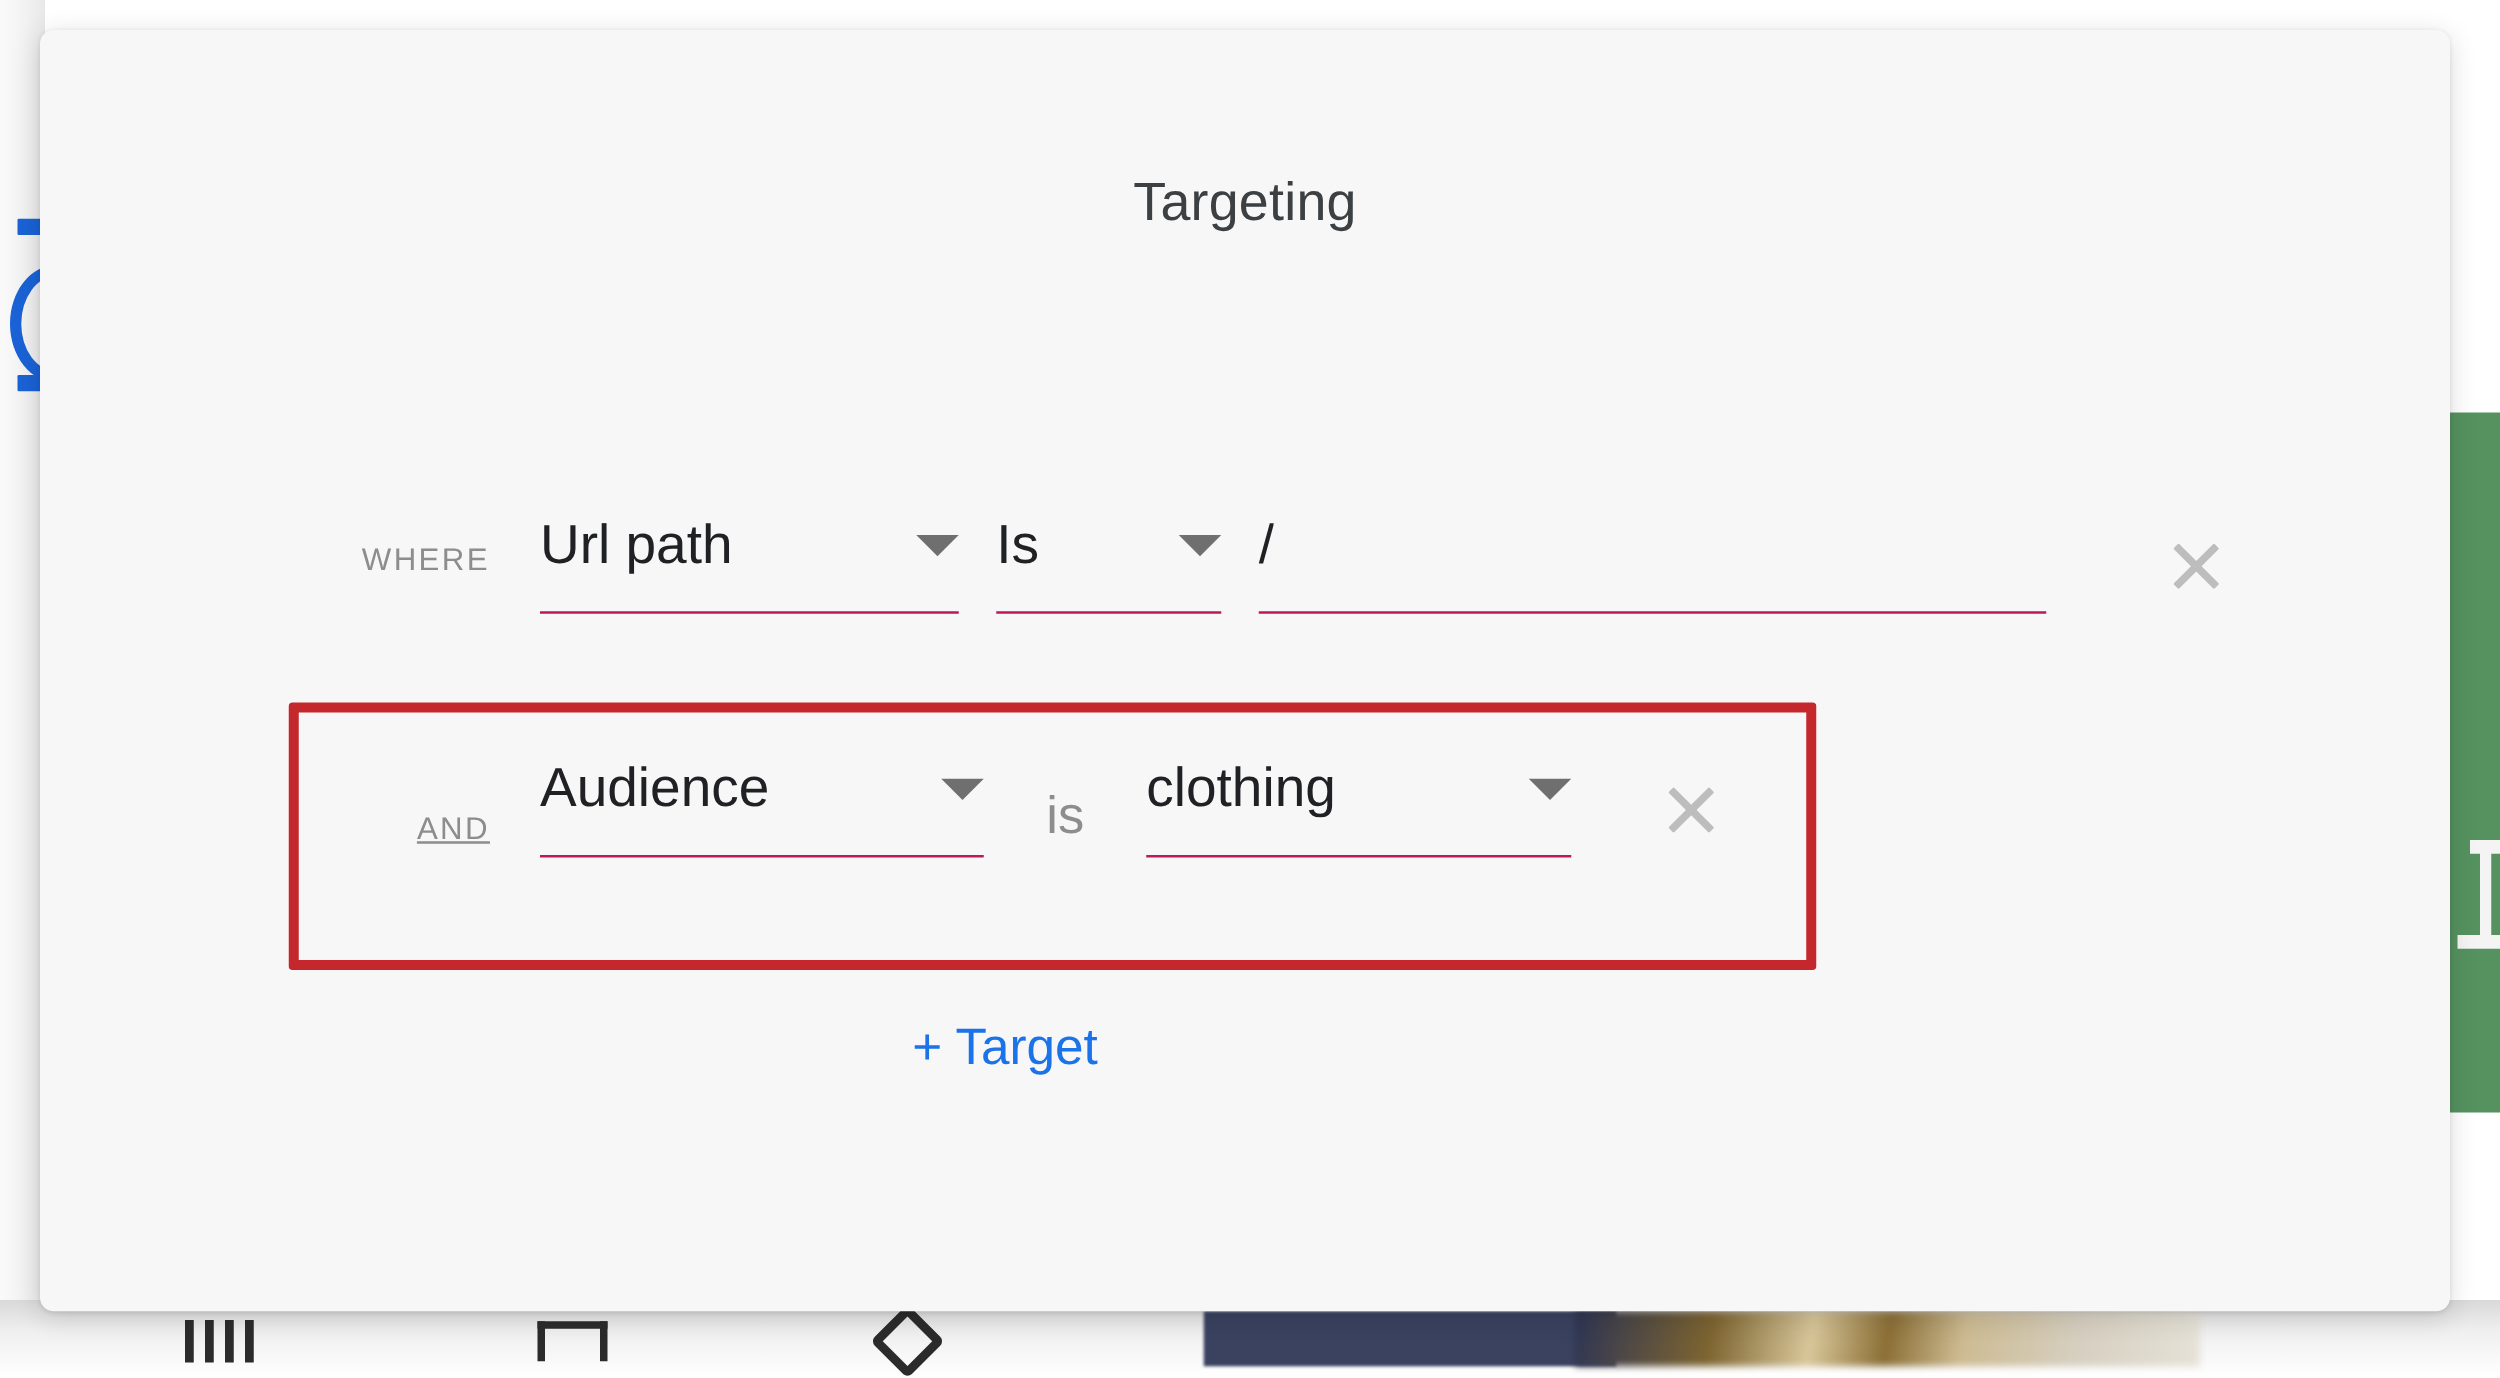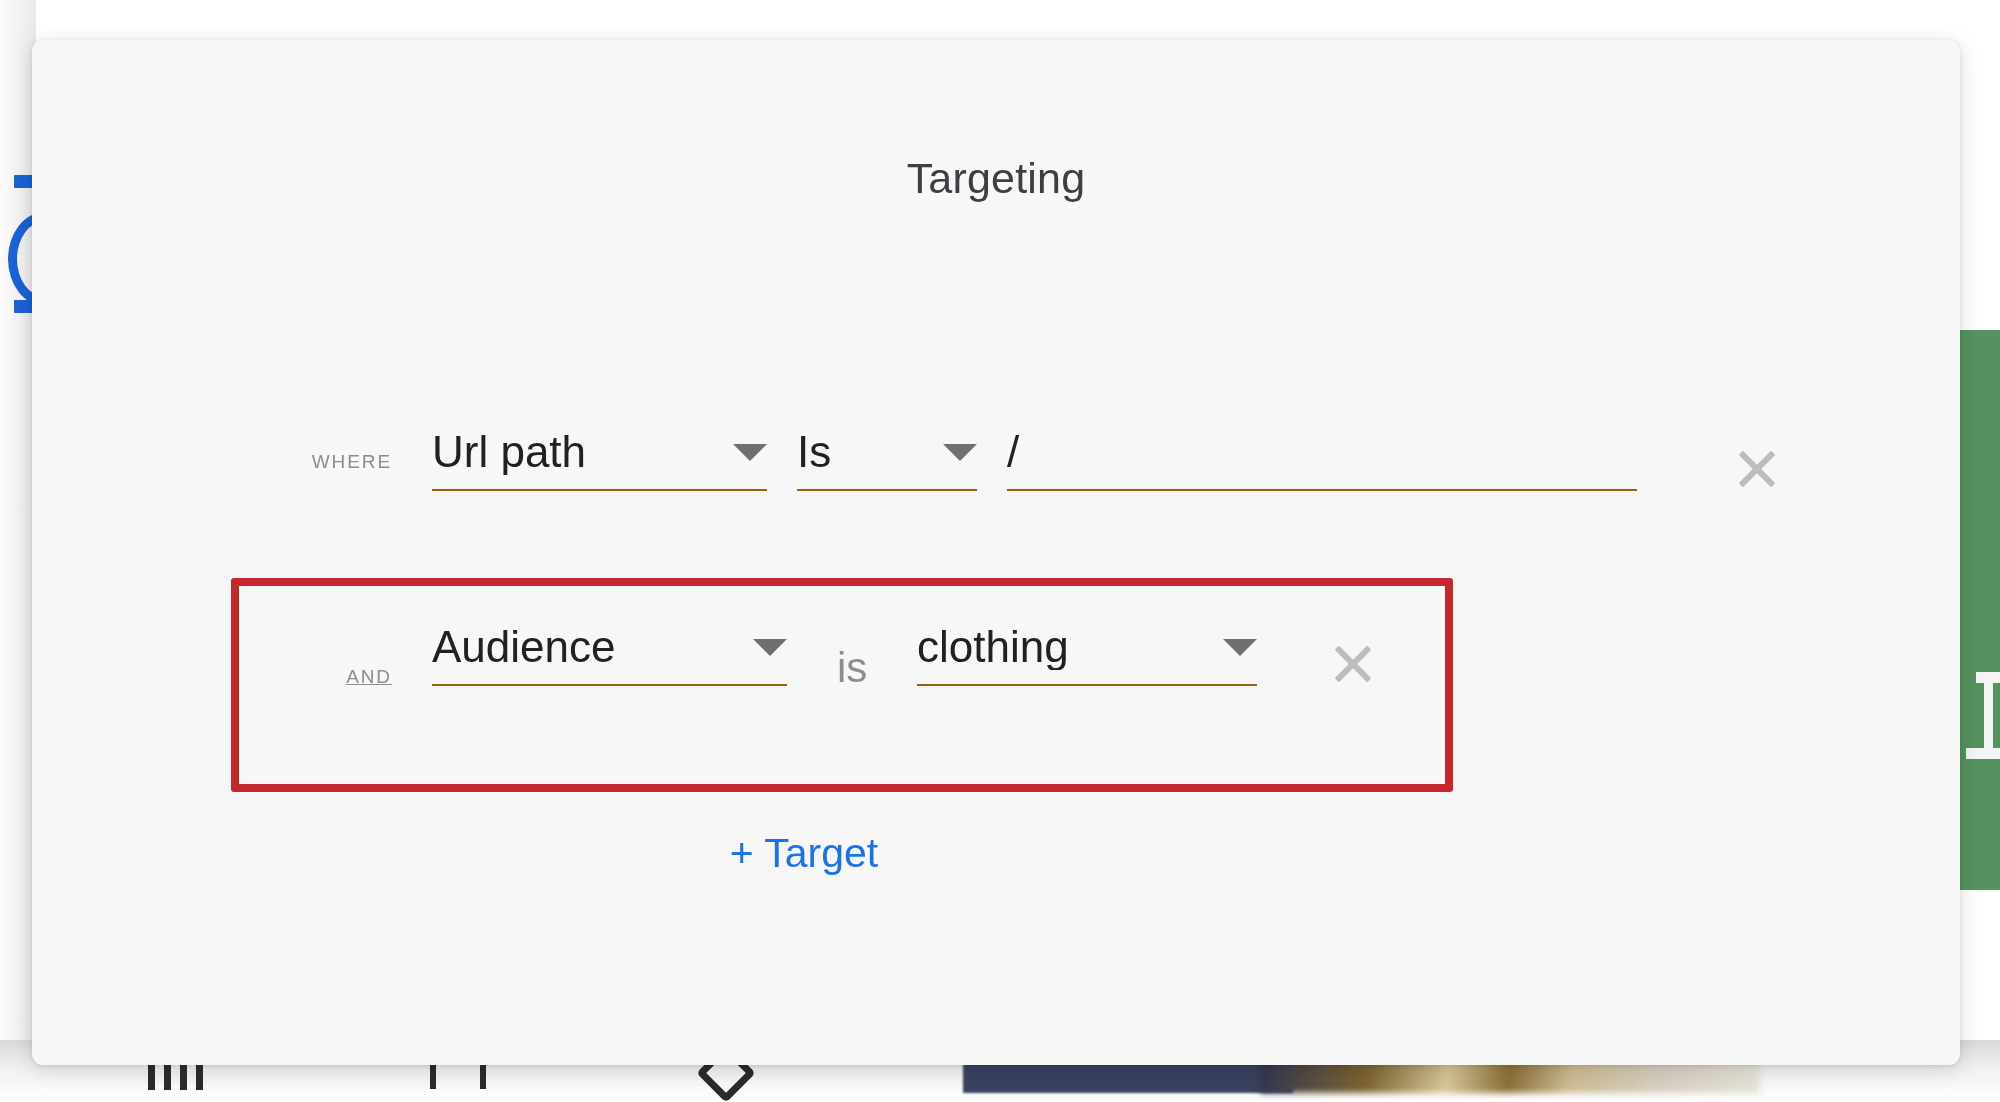--- a/index.html
+++ b/index.html
@@ -154,21 +154,21 @@
     height: 44px;
     background: linear-gradient(100deg, #2e3554 0%, #7d6430 22%, #d8c79a 38%,
                 #8a6e35 50%, #cdbb92 62%, #d6cfc0 80%, #e6e2d8 100%);
     filter: blur(3px);
   }
 
   
   #targeting-dialog {
     position: absolute;
     left: 32px;
-    top: 40px;
+    top: 24px;
     width: 1928px;
     height: 1025px;
     background: #f7f7f7;
     border-radius: 11px;
     box-shadow: 0 4px 22px rgba(0,0,0,0.14), 0 1px 4px rgba(0,0,0,0.10);
     overflow: hidden;
   }
 
   .dialog-title {
     position: absolute;
@@ -200,35 +200,35 @@
   }
 
   .rule-row {
     position: relative;
     height: 120px;
     display: flex;
     align-items: flex-start;
   }
 
   .conj-label {
-    font-size: 19px;
+    font-size: 25px;
     color: #8d8d8d;
     letter-spacing: 1.9px;
     line-height: 1;
     padding-top: 22px;
     text-align: right;
   }
 
   .field {
     position: relative;
     display: flex;
     align-items: center;
     justify-content: space-between;
-    border-bottom: 2px solid #a16207;
-    padding-bottom: 14px;
+    border-bottom: 2px solid #be185d;
+    padding-bottom: 30px;
     box-sizing: border-box;
   }
   .field-text {
     font-size: 44px;
     color: #202124;
     line-height: 1.02;
     white-space: nowrap;
     overflow: hidden;
   }
   .caret {

